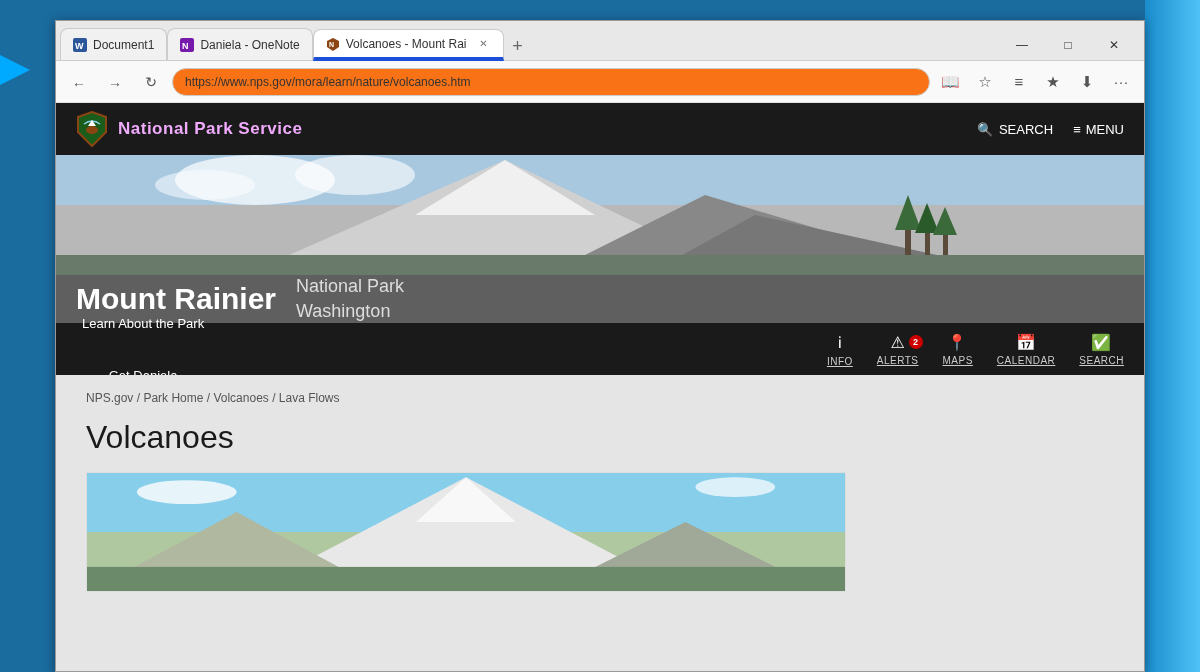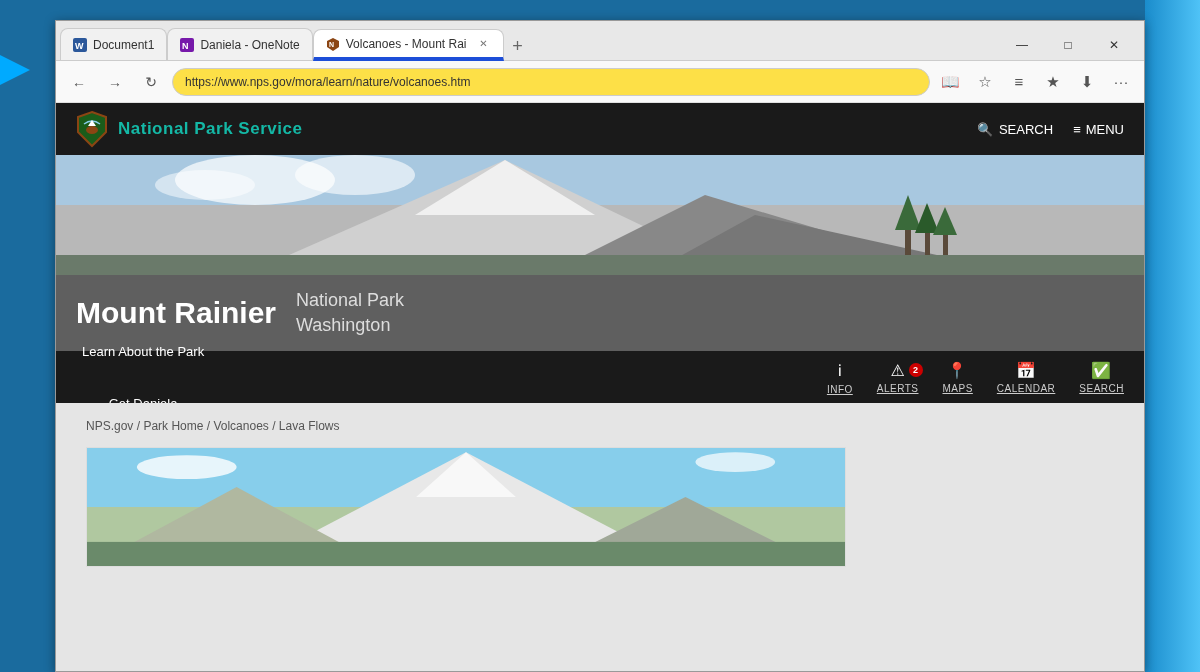--- a/index.html
+++ b/index.html
@@ -168,21 +168,21 @@
     }
     .nav-btn:disabled { color: #ccc; cursor: default; }
     .url-bar {
       flex: 1;
       height: 28px;
       border: 1px solid #ccc;
       border-radius: 14px;
       padding: 0 12px;
       font-size: 12px;
       color: #333;
-      background: #fde047;
+      background: #f97316;
       outline: none;
     }
     .toolbar-icons {
       display: flex;
       align-items: center;
       gap: 4px;
     }
     .toolbar-icon-btn {
       width: 30px;
       height: 30px;
@@ -213,21 +213,21 @@
       padding: 0 20px;
       height: 52px;
       flex-shrink: 0;
     }
     .nps-logo {
       display: flex;
       align-items: center;
       gap: 10px;
     }
     .nps-title {
-      color: #14b8a6;
+      color: #f0abfc;
       font-size: 17px;
       font-weight: bold;
       letter-spacing: 0.5px;
     }
     .nps-topbar-right {
       margin-left: auto;
       display: flex;
       align-items: center;
       gap: 20px;
     }
@@ -260,21 +260,21 @@
       overflow: hidden;
       flex-shrink: 0;
     }
 
     
     .park-name-bar {
       background: rgba(60, 60, 60, 0.82);
       display: flex;
       align-items: center;
       padding: 16px 20px;
-      height: 76px;
+      height: 48px;
       flex-shrink: 0;
     }
     .park-name {
       color: #fff;
       font-size: 30px;
       font-weight: bold;
       margin-right: 20px;
     }
     .park-subtitle {
       color: #ddd;
@@ -548,20 +548,21 @@
     </div>
 
     <div class="nps-content">
       <div class="breadcrumb">
         <a href="#">NPS.gov</a>
         <span> / </span>
         <a href="#">Park Home</a>
         <span> / </span>
         <span>Volcanoes / Lava Flows</span>
       </div>
+      <h1 class="page-title">Volcanoes</h1>
 
       <div class="volcano-img">
         <svg width="100%" height="100%" viewBox="0 0 760 120" preserveAspectRatio="xMidYMid slice">
 
           <rect width="760" height="120" fill="#87ceeb"></rect>
           <rect y="60" width="760" height="60" fill="#b0c8a0"></rect>
 
           <polygon points="380,5 580,110 180,110" fill="#e8e8e8"></polygon>
           <polygon points="380,5 430,50 330,50" fill="#f8f8f8"></polygon>
 

